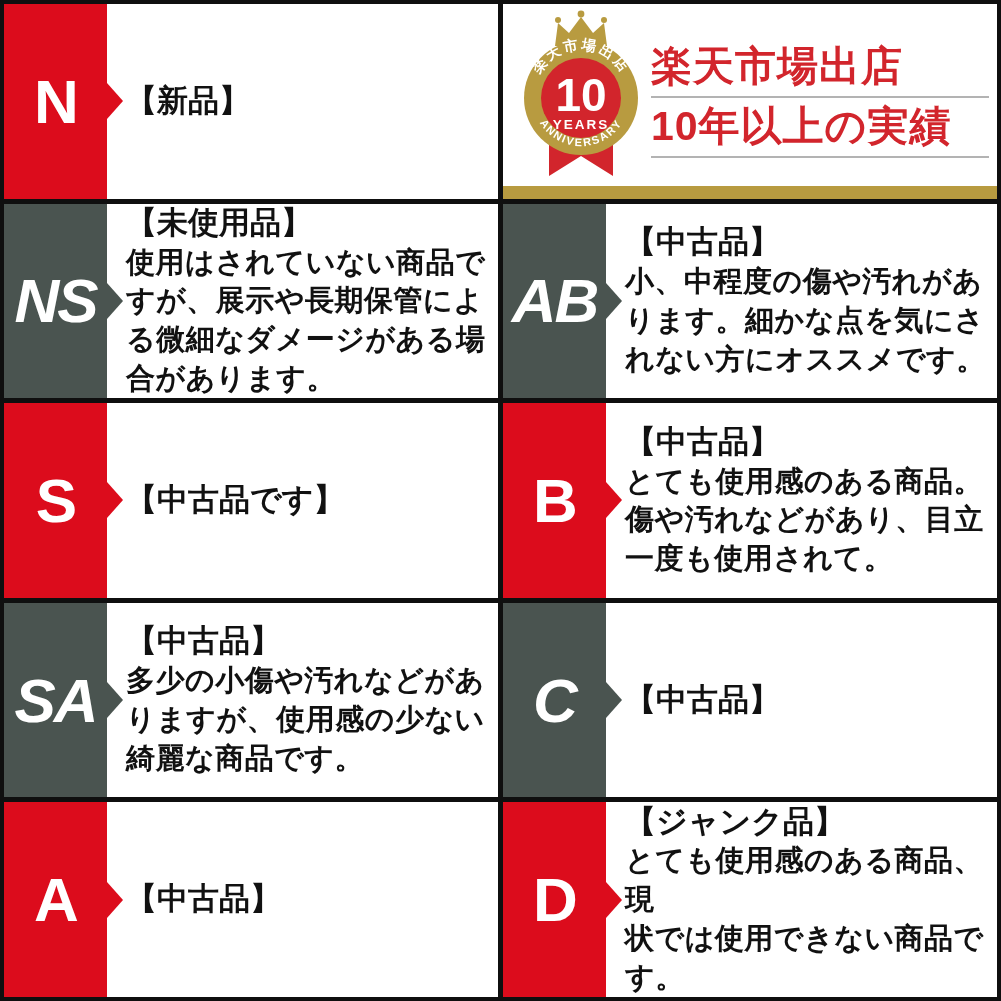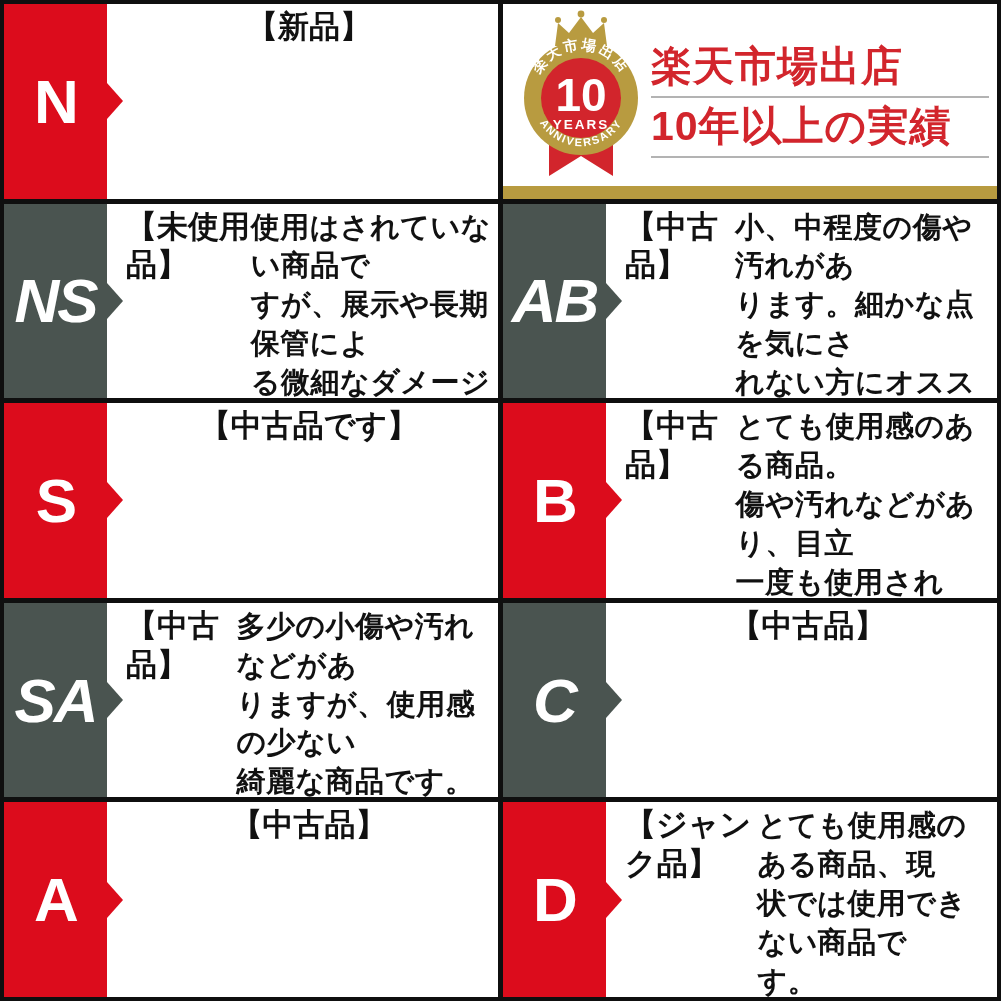--- a/index.html
+++ b/index.html
@@ -48,20 +48,21 @@
     border-top:18px solid transparent;
     border-bottom:18px solid transparent;
     border-left:16px solid #000;
   }
   .cell.red  .arrow{border-left-color:var(--red);}
   .cell.dark .arrow{border-left-color:var(--dark);}
   
   .content{
     flex:1;
     display:flex;
+    flex-direction:column;
     justify-content:center;
     padding:4px 6px 4px 19px;
     color:#111111;
   }
   .heading{
     font-size:31px;
     font-weight:700;
     line-height:1.25;
   }
   .body{
@@ -149,21 +150,21 @@
   </div>
 
   <div class="cell dark">
     <div class="label">NS</div>
     <div class="arrow"></div>
     <div class="content">
       <div class="heading">【未使用品】</div>
       <div class="body">使用はされていない商品で
 すが、展示や長期保管によ
 る微細なダメージがある場
-中古品です。</div>
+合があります。</div>
     </div>
   </div>
 
   <div class="cell dark">
     <div class="label">AB</div>
     <div class="arrow"></div>
     <div class="content">
       <div class="heading">【中古品】</div>
       <div class="body">小、中程度の傷や汚れがあ
 ります。細かな点を気にさ

